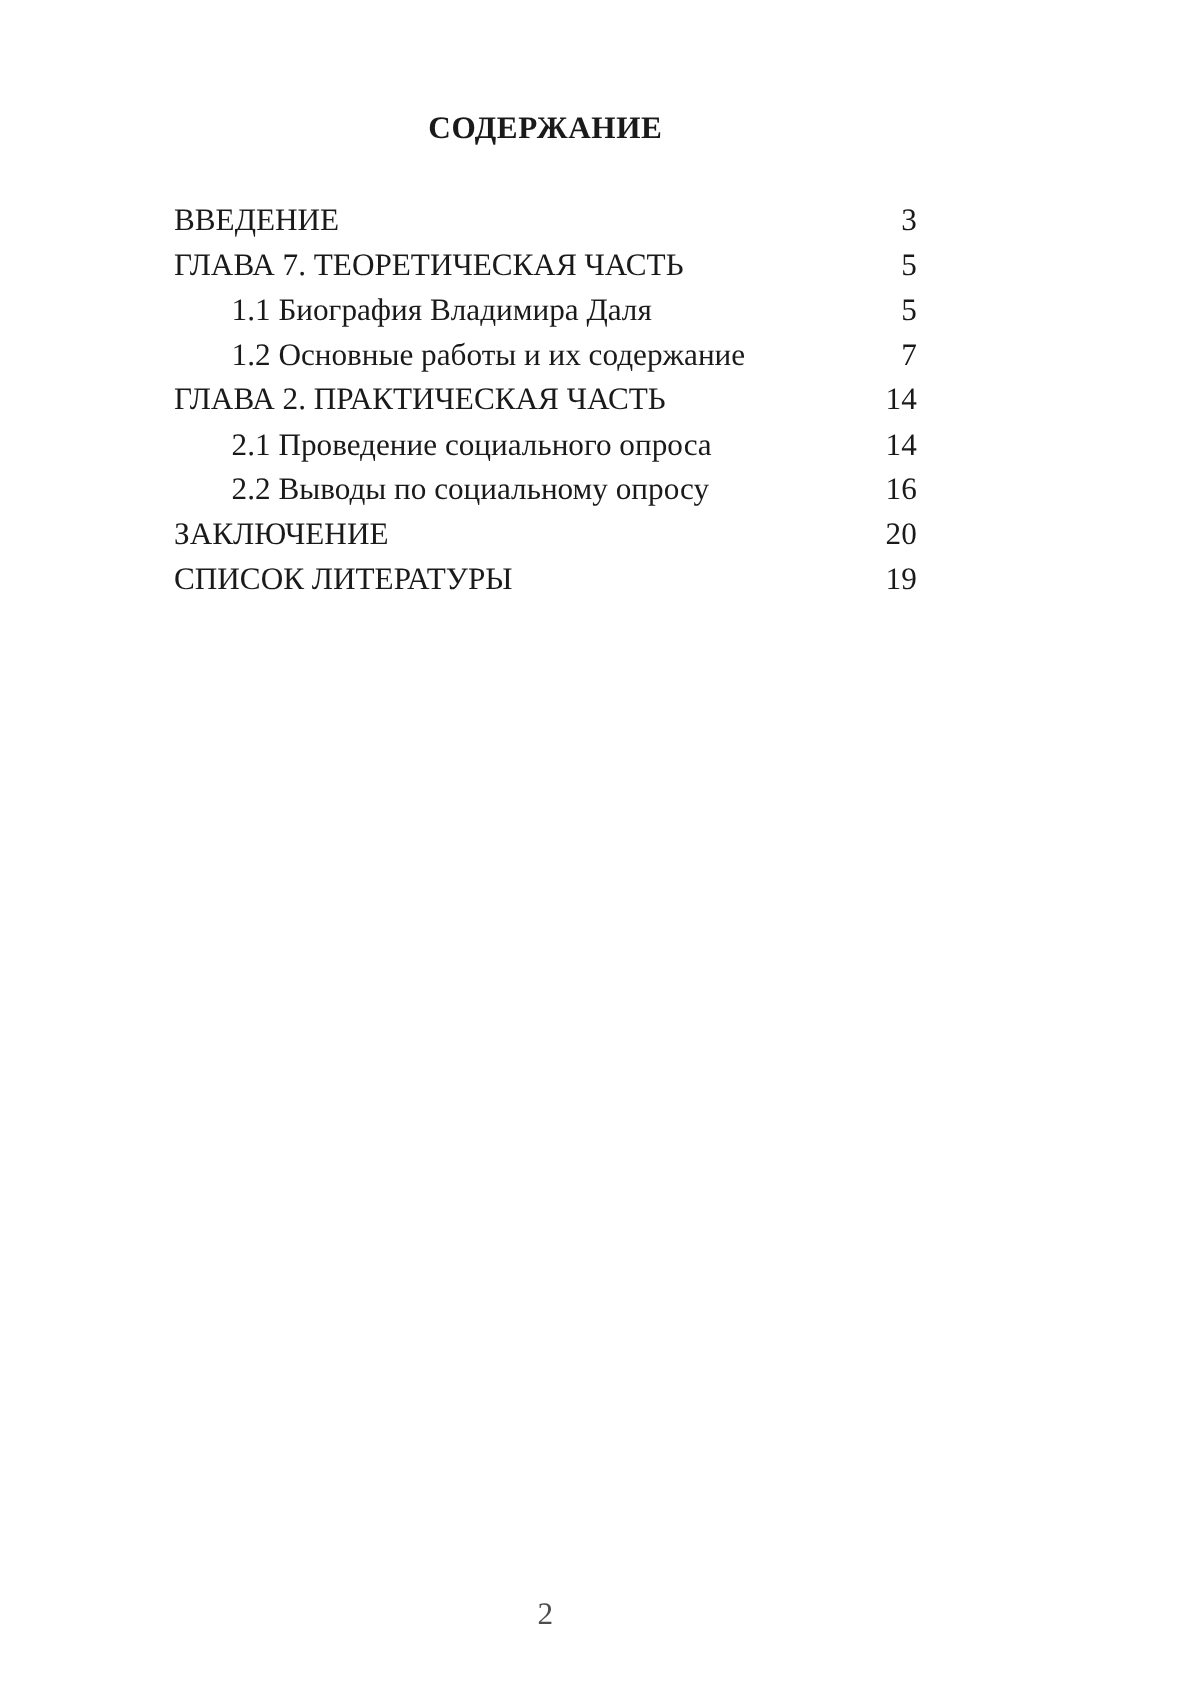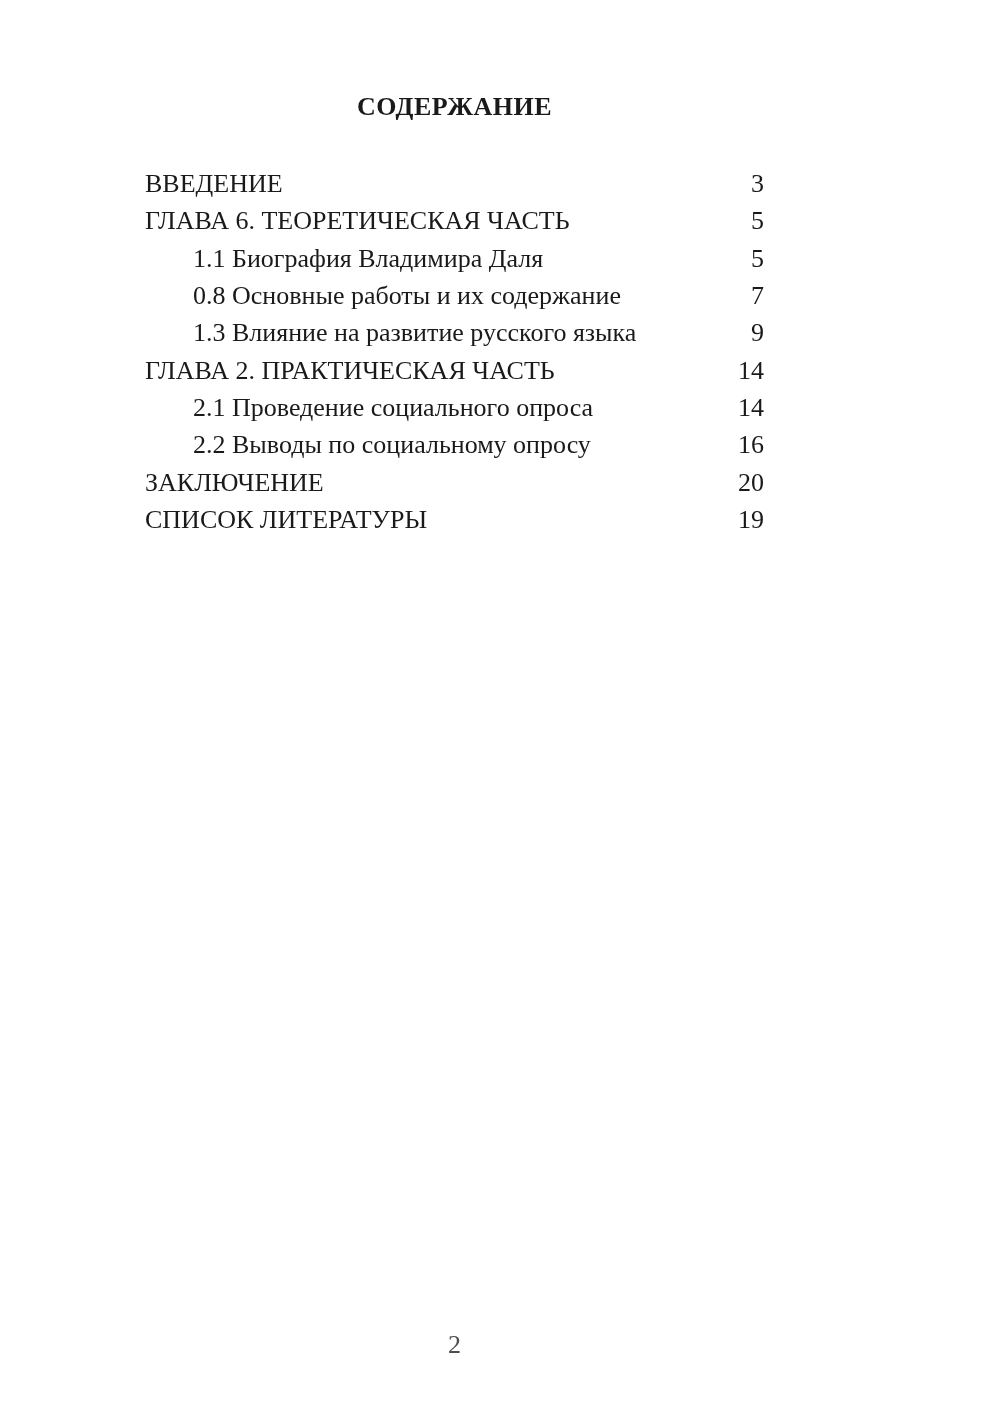--- a/index.html
+++ b/index.html
@@ -71,34 +71,30 @@
 <div class="page">
   <div class="content">
     <h1 class="title">СОДЕРЖАНИЕ</h1>
 
     <div class="toc" id="toc">
         <div class="row">
     <span class="label">ВВЕДЕНИЕ</span>
     <span class="page-num">3</span>
   </div>
         <div class="row">
-    <span class="label">ГЛАВА 6. ТЕОРЕТИЧЕСКАЯ ЧАСТЬ</span>
+    <span class="label">ГЛАВА 7. ТЕОРЕТИЧЕСКАЯ ЧАСТЬ</span>
     <span class="page-num">5</span>
   </div>
         <div class="row level-1">
     <span class="label">1.1 Биография Владимира Даля</span>
     <span class="page-num">5</span>
   </div>
         <div class="row level-1">
-    <span class="label">0.8 Основные работы и их содержание</span>
+    <span class="label">1.2 Основные работы и их содержание</span>
     <span class="page-num">7</span>
-  </div>
-        <div class="row level-1">
-    <span class="label">1.3 Влияние на развитие русского языка</span>
-    <span class="page-num">9</span>
   </div>
         <div class="row">
     <span class="label">ГЛАВА 2. ПРАКТИЧЕСКАЯ ЧАСТЬ</span>
     <span class="page-num">14</span>
   </div>
         <div class="row level-1">
     <span class="label">2.1 Проведение социального опроса</span>
     <span class="page-num">14</span>
   </div>
         <div class="row level-1">

